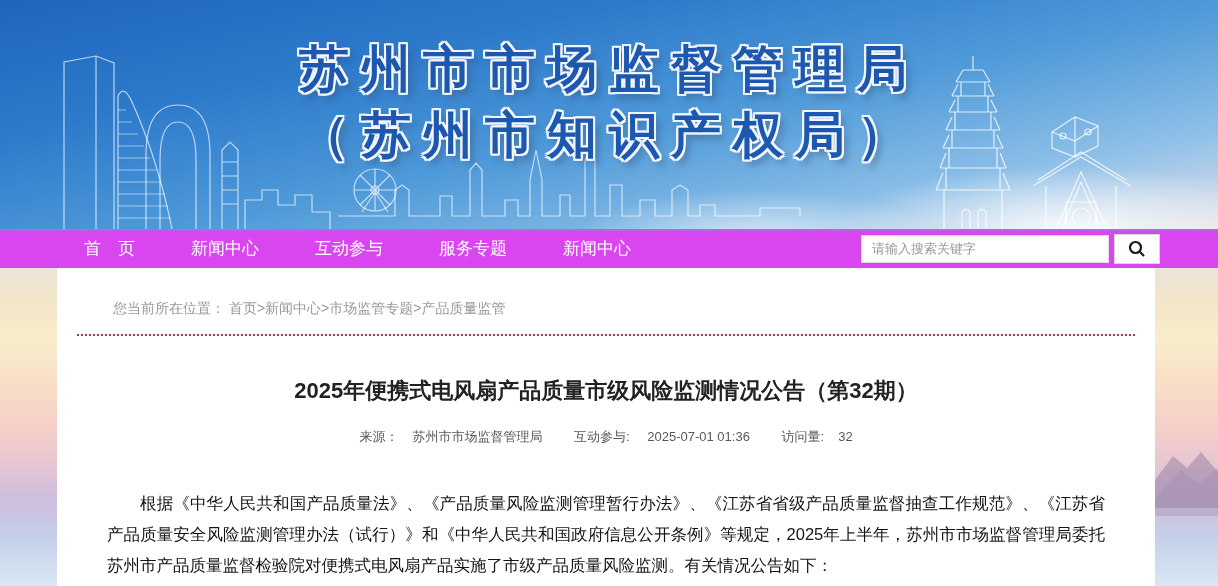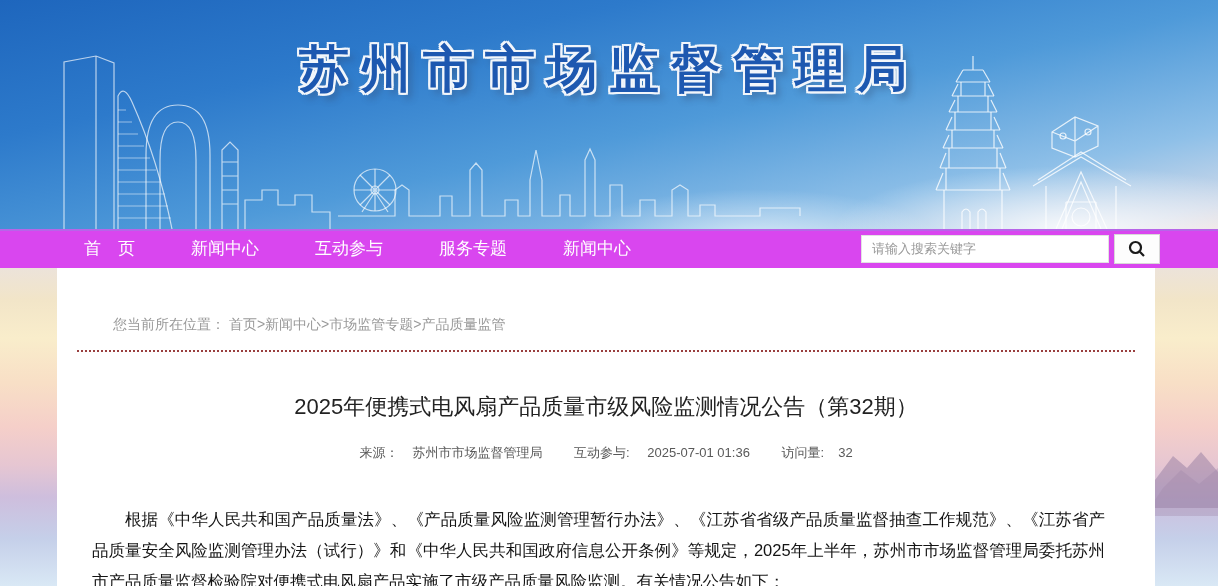--- a/index.html
+++ b/index.html
@@ -64,37 +64,37 @@
       #e6c6d2 62%, #cebedd 72%, #c5cfe9 85%, #d9e8f5 100%);
   }
   .mountains { position:absolute; top:268px; left:1155px; width:63px; height:318px; }
 
   
   .panel {
     position:absolute; top:268px; left:57px; width:1098px; height:318px;
     background:#fff;
   }
   .breadcrumb {
-    padding:48px 0 0 56px; font-size:14px; color:#999;
+    padding:32px 0 0 56px; font-size:14px; color:#999;
   }
   .breadcrumb a { color:#999; text-decoration:none; cursor:pointer; }
   .divider {
     margin:16px 20px 0 20px;
     border-bottom:2px dotted #993f3f;
   }
   .article-title {
     margin-top:40px; text-align:center;
-    font-size:22px; font-weight:normal; color:#222;
+    font-size:22px; font-weight:bold; color:#222;
   }
   .article-meta {
     margin-top:22px; text-align:center; font-size:13px; color:#595959;
   }
   .article-meta span { margin:8px 7px; }
   .article-body {
-    margin:42px 50px 0 35px;
+    margin:42px 50px 0 50px;
     font-size:16.5px; line-height:31px; color:#141414;
     text-align:justify; text-indent:33px;
   }
 </style>
 </head>
 <body>
 
 <div class="header">
   <svg class="skyline" width="1218" height="229" viewBox="0 0 1218 229" fill="none" stroke="rgba(255,255,255,0.68)" stroke-width="1.2">
 
@@ -133,20 +133,21 @@
         <circle cx="1088" cy="132" r="3"></circle>
       <path d="M1038,180 L1081,152 L1126,180 M1033,186 L1081,157 L1131,186"></path>
       <path d="M1046,186 V229 M1116,186 V229 M1056,229 L1081,172 L1107,229 M1062,229 L1081,182 L1101,229"></path>
       <path d="M1066,202 H1096 M1066,202 V229 M1096,202 V229"></path>
       <circle cx="1081" cy="217" r="9"></circle>
     </g>
   </svg>
 
   <div class="header-titles">
     <div>苏州市市场监督管理局</div>
+    <div>（苏州市知识产权局）</div>
   </div>
 </div>
 
 <div class="navbar">
   <div class="nav-items">
     <a class="nav-item">首　页</a>
     <a class="nav-item">新闻中心</a>
     <a class="nav-item">互动参与</a>
     <a class="nav-item">服务专题</a>
     <a class="nav-item">新闻中心</a>

